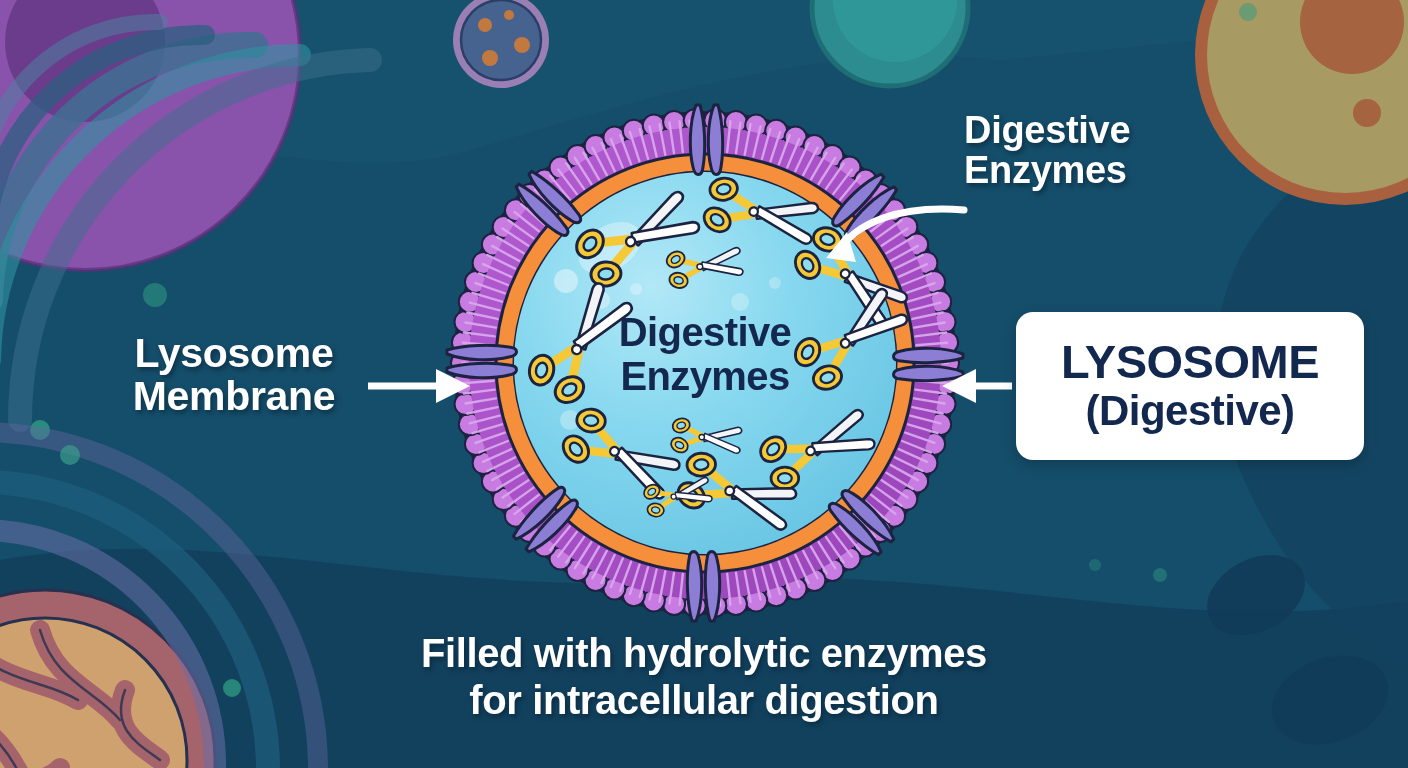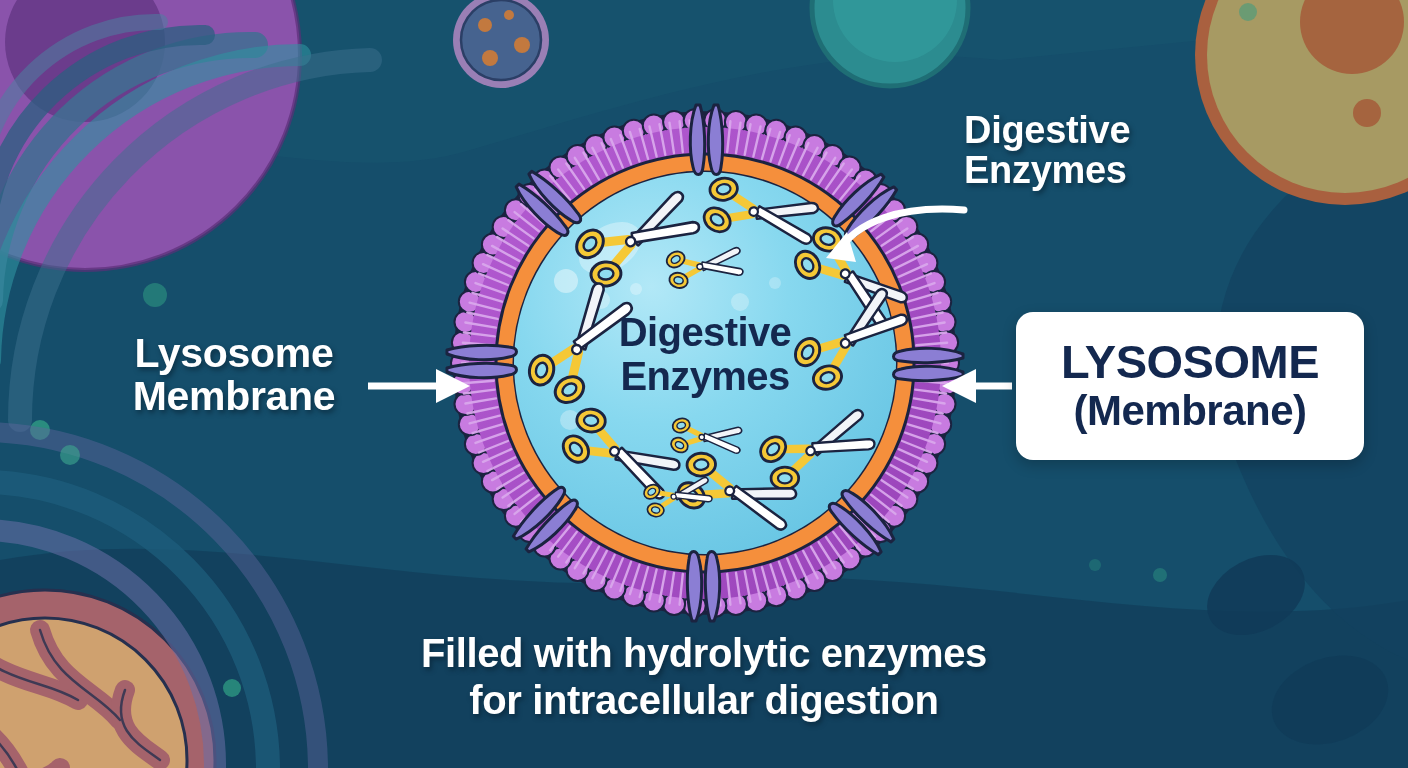--- a/index.html
+++ b/index.html
@@ -606,16 +606,16 @@
 for intracellular digestion</div>
 
   <div class="txt" id="label-enzymes-outer">Digestive
 Enzymes</div>
 
   <div id="center-label">Digestive
 Enzymes</div>
 
   <div id="callout">
     <div class="l1">LYSOSOME</div>
-    <div class="l2">(Membrane)</div>
+    <div class="l2">(Digestive)</div>
   </div>
 
 </div>
 
 </body></html>

